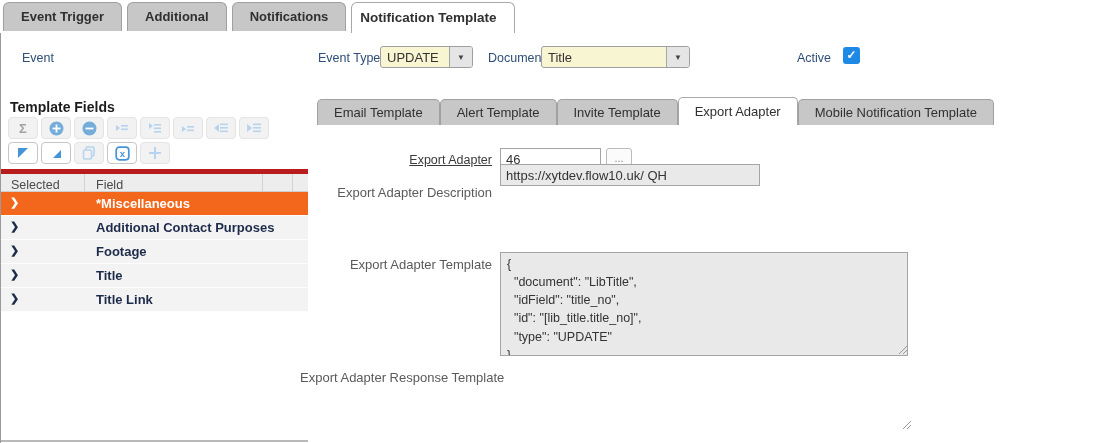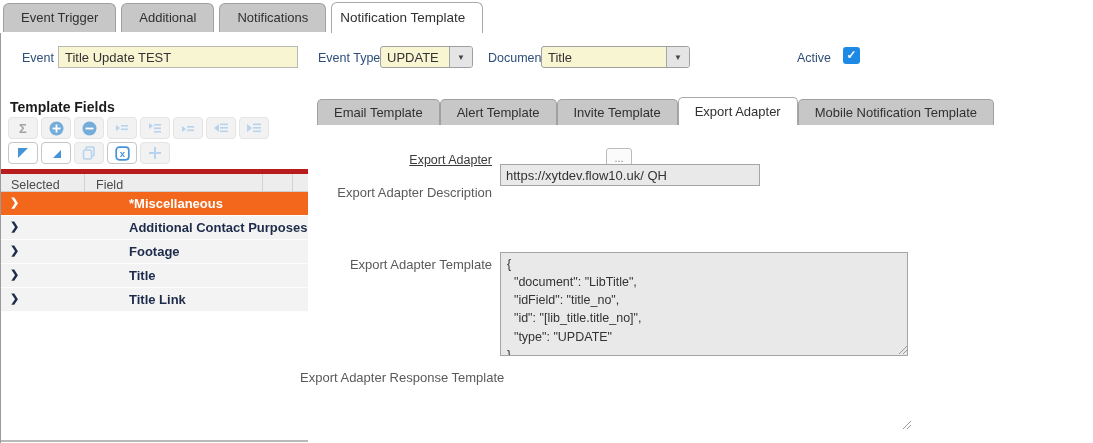--- a/index.html
+++ b/index.html
@@ -4,21 +4,21 @@
 <style>
   * { box-sizing: border-box; margin: 0; padding: 0; }
   html,body { background:#fff; font-family:"Liberation Sans", sans-serif; }
   #screen { position:relative; width:1093px; height:443px; background:#fff; overflow:hidden; }
 
   
   .page-left-border { position:absolute; left:0; top:33px; bottom:0; width:1px; background:#9a9a9a; }
   .panel-bottom-border { position:absolute; left:1px; top:440px; width:307px; height:2px; background:#b9b9b9; }
 
   
-  .tabbar { position:absolute; left:3px; top:2px; display:flex; gap:5px; align-items:center; z-index:5; }
+  .tabbar { position:absolute; left:3px; top:2px; display:flex; gap:5px; align-items:flex-start; z-index:5;font-weight:bold; }
   .tab { height:29px; line-height:28px; padding:0 17px; background:var(--tab_gray,#c7c7c7);
          border:1px solid #a0a0a0; border-bottom:none; border-radius:6px 6px 0 0;
          font-size:13px; color:#303030; cursor:pointer; white-space:nowrap; }
   .tab.active { background:#fff; height:31px; line-height:30px; font-size:13.5px; border-color:#a8a8a8;padding-left:8px; }
 
   
   .lbl { position:absolute; font-size:12.5px; color:#2d4e78; white-space:nowrap; }
   .yellow-input { position:absolute; background:var(--input_yellow,#f8f5d2); border:1px solid #b9b9b1;
                   height:22px; font-size:13px; padding:0 6px; color:#333; font-family:inherit; }
   .dropdown { position:absolute; height:22px; border:1px solid #9f9f9f; border-radius:3px;
@@ -44,21 +44,21 @@
   .tf-grid { position:absolute; left:1px; top:169px; width:307px; }
   .tf-header { display:flex; height:23px; background:#ededed; border-top:5px solid #b91c1c;
                border-bottom:1px solid #cfcfcf; font-size:12.5px; color:#4a4a4a; }
   .tf-header .hc { border-right:1px solid #d2d2d2; padding-top:4px; }
   .hc-selected { width:84px; padding-left:10px; }
   .hc-field { width:178px; padding-left:11px; }
   .hc-a { width:30px; } .hc-b { width:15px; border-right:none !important; }
   .tf-row { position:relative; height:24px; background:#f3f3f3; border-bottom:1px solid #fdfdfd;
             font-size:13px; font-weight:bold; color:#1d2b4a; cursor:pointer; }
   .tf-row .chev { position:absolute; left:9px; top:4px; font-size:11px; font-weight:bold; color:#1d2b4a; }
-  .tf-row .fieldtxt { position:absolute; left:95px; top:4px; white-space:nowrap;margin-left:33px; }
+  .tf-row .fieldtxt { position:absolute; left:95px; top:4px; white-space:nowrap; }
   .tf-row.active { background:var(--accent_orange,#f2671c); color:#fff; }
   .tf-row.active .chev { color:#fff; }
 
   
   .inner-tabbar { position:absolute; left:317px; top:97px; display:flex; gap:0; align-items:flex-end; z-index:4; }
   .itab { height:26px; line-height:25px; padding:0 16px; background:var(--tab_gray,#c7c7c7);
           border:1px solid #a0a0a0; border-bottom:none; border-radius:5px 5px 0 0;
           font-size:13px; color:#303030; cursor:pointer; white-space:nowrap; }
   .itab.active { background:#fff; height:28px; line-height:27px; border-color:#a8a8a8; }
 
@@ -88,21 +88,20 @@
   <div class="page-left-border"></div>
 
   <div class="tabbar">
     <div class="tab">Event Trigger</div>
     <div class="tab">Additional</div>
     <div class="tab">Notifications</div>
     <div class="tab active">Notification Template</div>
   </div>
 
   <div class="lbl" style="left:22px; top:51px;">Event</div>
-  <input class="yellow-input" style="left: 58px; top: 46px; width: 240px;" value="Title Update TEST">
 
   <div class="lbl" style="left:318px; top:51px;">Event Type</div>
   <div class="dropdown" style="left:380px; top:46px; width:93px;">
     <span class="ddtxt">UPDATE</span>
     <span class="ddarrow">▼</span>
   </div>
 
   <div class="lbl" style="left:488px; top:51px;">Document</div>
   <div class="dropdown" style="left:541px; top:46px; width:149px;">
     <span class="ddtxt">Title</span>
@@ -236,20 +235,21 @@
 
   <div class="inner-tabbar">
     <div class="itab">Email Template</div>
     <div class="itab">Alert Template</div>
     <div class="itab">Invite Template</div>
     <div class="itab active">Export Adapter</div>
     <div class="itab">Mobile Notification Template</div>
   </div>
 
   <div class="ea-link" style="top:153px;">Export Adapter</div>
+  <input class="ea-input" style="left: 500px; top: 148px; width: 101px;" value="46">
   <div class="mini-btn" style="left:606px; top:148px;">...</div>
 
   <div class="ea-label" style="top:185px;">Export Adapter Description</div>
   <input class="ea-input ro" style="left: 500px; top: 164px; width: 260px;" value="https://xytdev.flow10.uk/ QH">
 
   <div class="ea-label" style="top:257px;">Export Adapter Template</div>
   <textarea class="ea-textarea ro" style="left: 500px; top: 252px; width: 408px; height: 104px;">{
   "document": "LibTitle",
   "idField": "title_no",
   "id": "[lib_title.title_no]",

